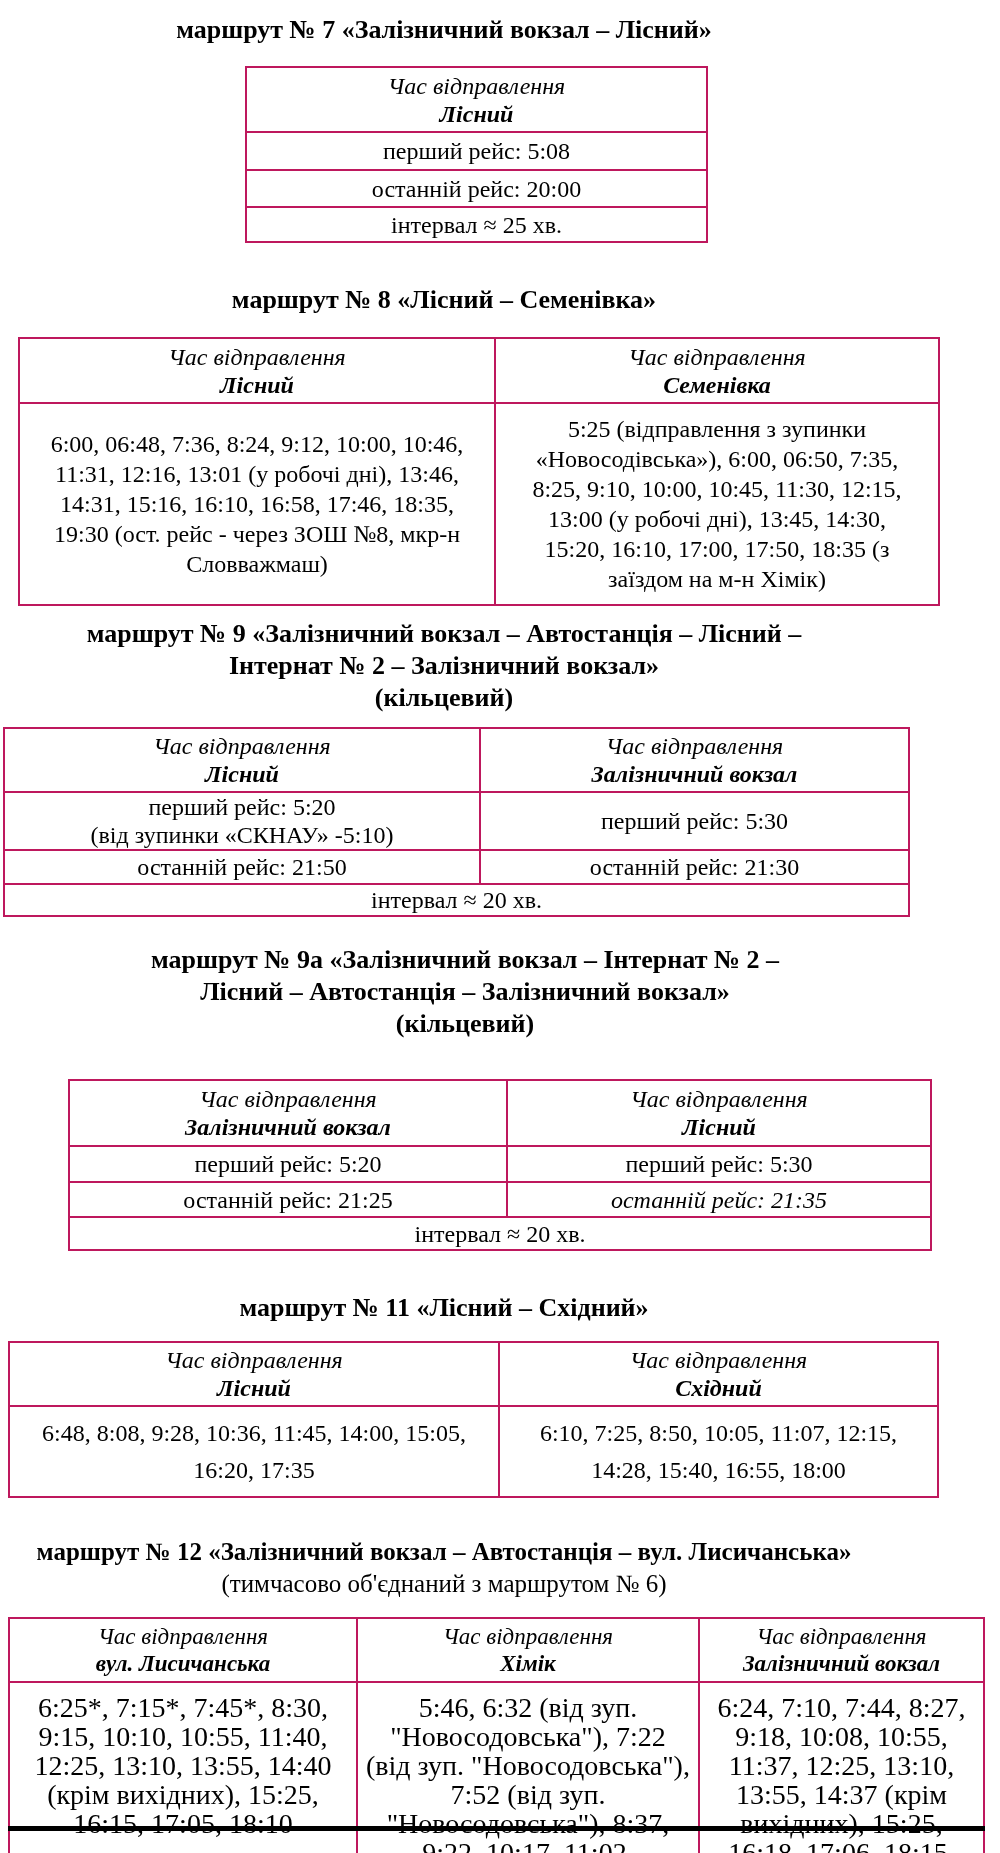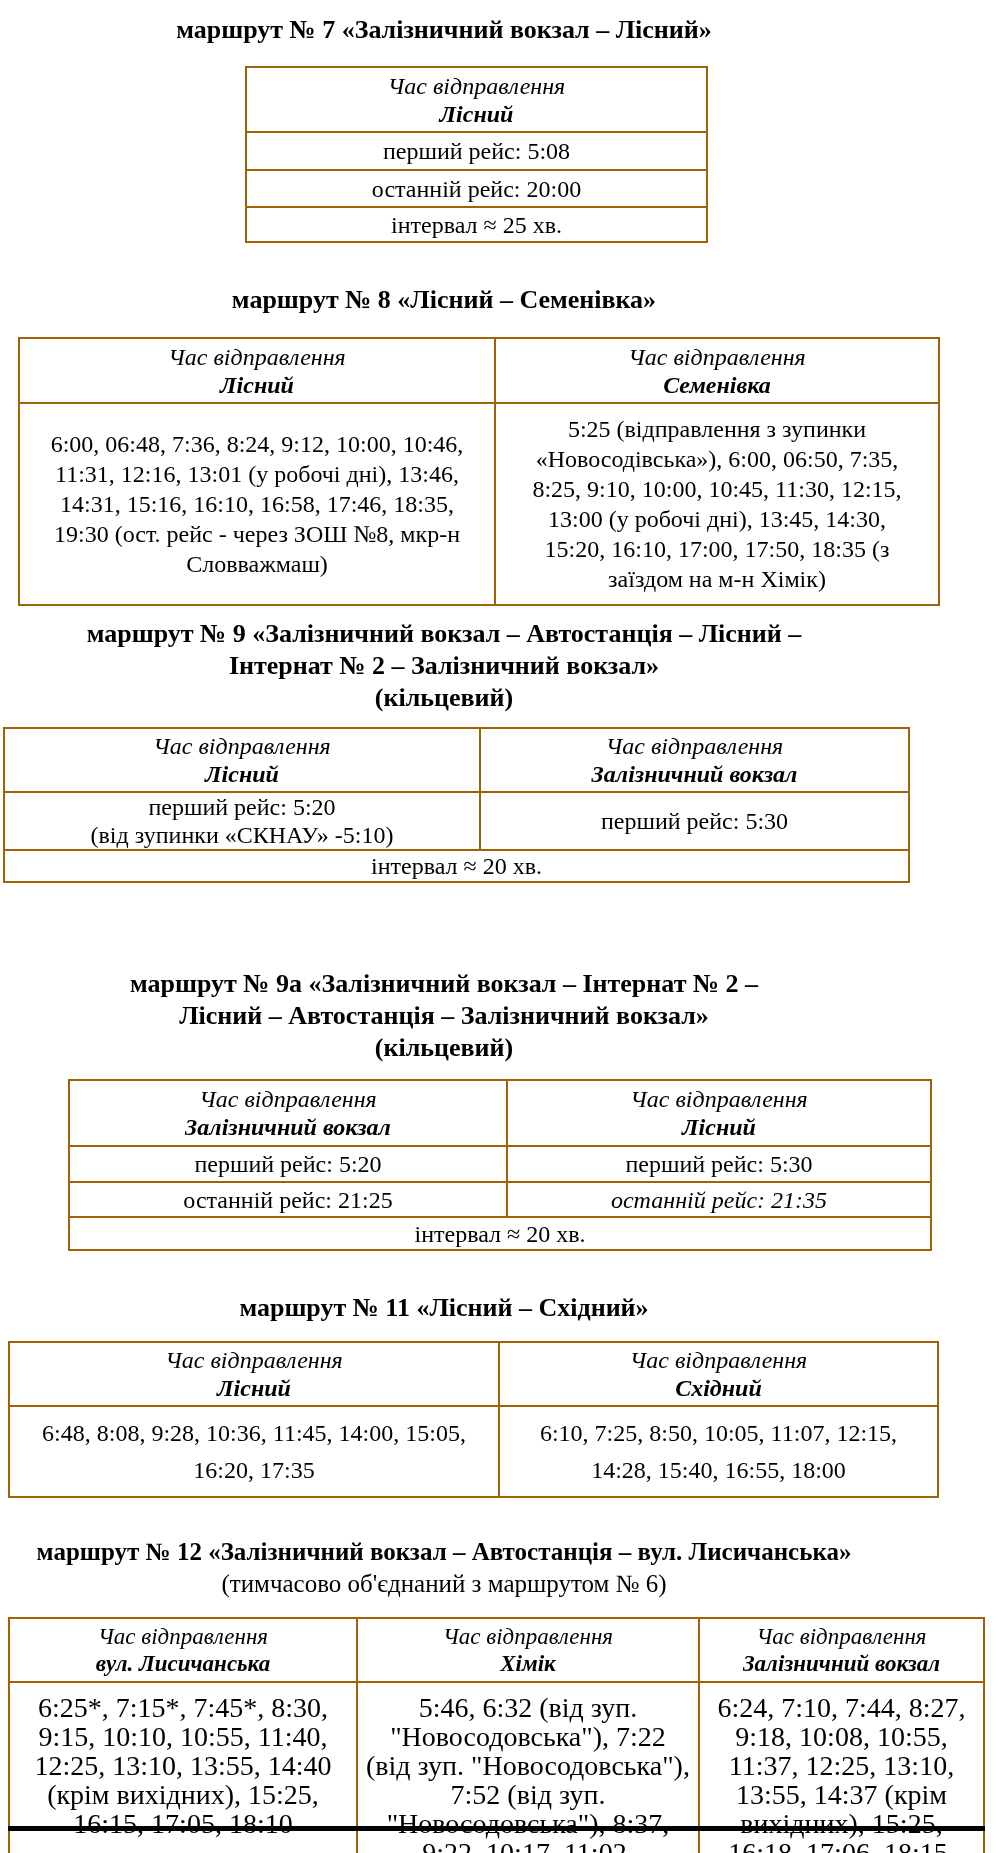--- a/index.html
+++ b/index.html
@@ -8,21 +8,21 @@
     font-family:"Liberation Serif", serif; color:#000;
   }
   .abs { position:absolute; }
   .title {
     left:0; width:888px; text-align:center;
     font-weight:bold; font-size:26px; line-height:32px;
   }
   .title .sub-regular { font-weight:normal; }
   table { border-collapse:collapse; table-layout:fixed; }
   td {
-    border:2px solid #a16207; text-align:center; vertical-align:middle;
+    border:2px solid #be185d; text-align:center; vertical-align:middle;
     padding:0 10px; overflow:hidden;
   }
   .hdr { font-size:24px; line-height:28px; padding:3px 6px; }
   .hdr .lbl { font-style:italic; }
   .hdr .plc { font-style:italic; font-weight:bold; }
   .cell { font-size:24px; line-height:30px; }
   .preline { white-space:pre-line; }
   .t12 .hdr { font-size:23px; line-height:27px; }
   .t12 .cell { font-size:28px; line-height:29px; vertical-align:top; padding:10px 8px 0; }
   .cutline { background:#000; }
@@ -90,26 +90,30 @@
       <div class="lbl">Час відправлення</div>
       <div class="plc">Залізничний вокзал</div>
     </td>
   </tr>
   <tr>
     <td class="cell preline" style="height:56px; line-height:28px;">перший рейс: 5:20
 (від зупинки «СКНАУ» -5:10)</td>
     <td class="cell" style="height:56px;">перший рейс: 5:30</td>
   </tr>
   <tr>
+    <td class="cell" style="height:32px;">останній рейс: 21:50</td>
+    <td class="cell" style="height:32px;">останній рейс: 21:30</td>
+  </tr>
+  <tr>
     <td class="cell" colspan="2" style="height:30px;">інтервал ≈ 20 хв.</td>
   </tr>
 </tbody>
   </table>
 
-<div class="abs title" style="top:968px;">
+<div class="abs title" style="top:944px;padding-left:21px;">
   <div>маршрут № 9а  «Залізничний вокзал – Інтернат № 2 –</div>
   <div>Лісний – Автостанція – Залізничний вокзал»</div>
   <div>(кільцевий)</div>
 </div>
 
 <table class="abs" style="left:68px; top:1079px; width:864px;">
   <tbody>
       <tr>
     <td class="hdr" style="width:424px; height:58px;">
       <div class="lbl">Час відправлення</div>

